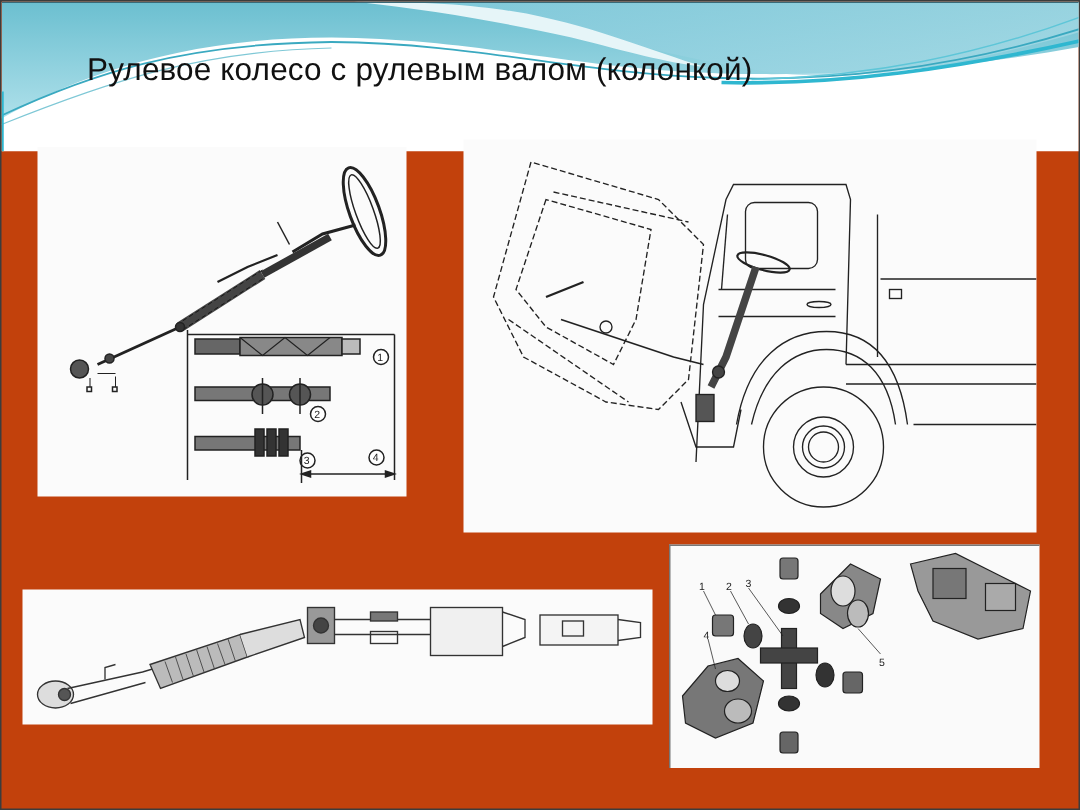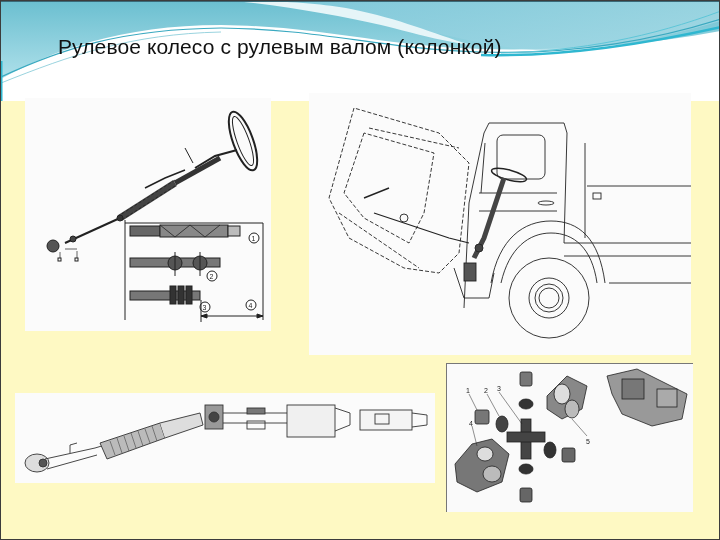--- a/index.html
+++ b/index.html
@@ -1,17 +1,17 @@
 <!DOCTYPE html>
 <html><head>
 <meta charset="utf-8">
 <style>
   html,body{margin:0;padding:0;}
   body{width:720px;height:540px;overflow:hidden;background:#ffffff;position:relative;font-family:"Liberation Sans",sans-serif;}
-  .slide{position:absolute;left:0;top:0;width:720px;height:540px;background:#fef9c3;border:1px solid #3c3c3c;box-sizing:border-box;overflow:hidden;}
+  .slide{position:absolute;left:0;top:0;width:720px;height:540px;background:#c2410c;border:1px solid #3c3c3c;box-sizing:border-box;overflow:hidden;}
   .swoosh{position:absolute;left:0;top:0;width:720px;height:100px;}
   .title{position:absolute;left:57px;top:34px;font-size:21px;color:#111111;letter-spacing:0.1px;white-space:nowrap;}
   .panel{position:absolute;background:#fbfbfb;}
   .panel svg{position:absolute;left:0;top:0;}
   .p1{left:24px;top:97px;width:246px;height:233px;}
   .p2{left:308px;top:92px;width:382px;height:262px;}
   .p3{left:14px;top:392px;width:420px;height:90px;}
   .p4{left:445px;top:362px;width:246px;height:148px;background:#fafafa;border-left:1px solid #777;border-top:1px solid #777;}
   .lbl{font-family:"Liberation Sans",sans-serif;font-size:7px;fill:#222;}
 </style>

